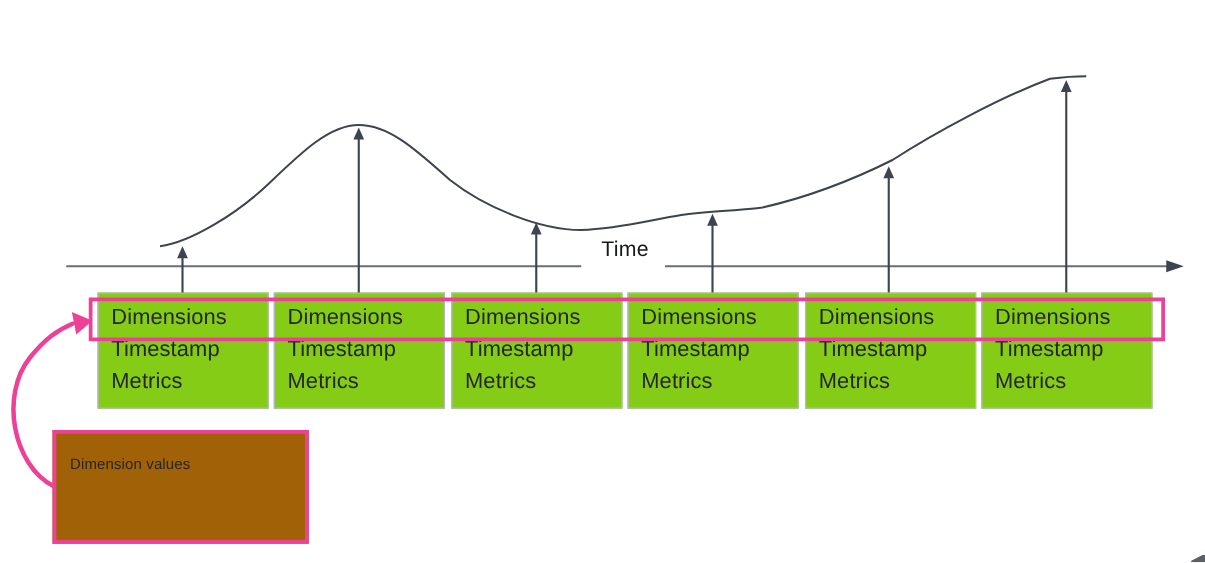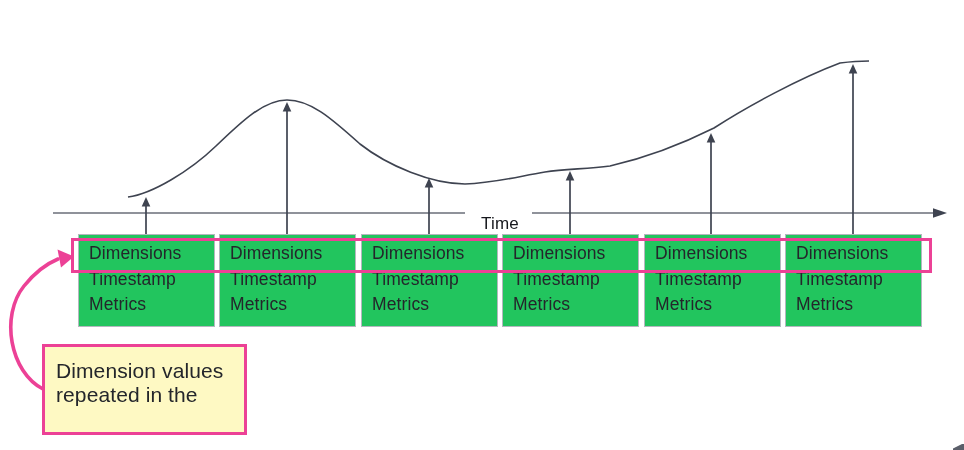--- a/index.html
+++ b/index.html
@@ -22,39 +22,39 @@
   .curve{fill:none;stroke:var(--curve);stroke-width:1.6;}
   .axis-line{stroke:var(--axis);stroke-width:1.6;}
   .axis-head{fill:var(--curve);}
   .pt-line{stroke:var(--curve);stroke-width:1.7;}
   .pt-head{fill:var(--curve);}
   .callout-path{fill:none;stroke:var(--accent);stroke-width:3.6;stroke-linecap:round;}
   .callout-head{fill:var(--accent);}
   .corner{fill:var(--curve);opacity:.85;}
 
   .time-label{
-    position:absolute;left:468px;top:214px;width:64px;
+    position:absolute;left:468px;top:190px;width:64px;
     text-align:center;font-size:17px;color:#16181d;letter-spacing:.2px;
   }
   .record-box{
     position:absolute;top:234px;width:137px;height:93px;
-    background:#22c55e;border:1.5px solid var(--box-border);
+    background:#84cc16;border:1.5px solid var(--box-border);
     box-sizing:border-box;padding:6px 0 0 10px;
     color:var(--text);font-size:17.5px;line-height:25.5px;letter-spacing:.1px;
   }
   .b1{left:78px}.b2{left:219px}.b3{left:361px}.b4{left:502px}.b5{left:644px}.b6{left:785px}
   .highlight{
     position:absolute;left:71px;top:238px;width:861px;height:35px;
     border:3.4px solid var(--accent);box-sizing:border-box;background:transparent;
   }
   .callout{
     position:absolute;left:42px;top:344px;width:205px;height:91px;
-    border:3px solid var(--accent);box-sizing:border-box;background:#fef9c3;
+    border:3px solid var(--accent);box-sizing:border-box;background:#a16207;
     padding:12px 8px 0 11px;color:var(--text);
-    font-size:21px;line-height:24px;letter-spacing:.1px;
+    font-size:12px;line-height:24px;letter-spacing:.1px;
   }
   .callout .cl{display:block;}
 </style>
 </head>
 <body>
 
 <div class="stage">
 
   <div class="time-label">Time</div>
 
@@ -86,21 +86,20 @@
   <div class="record-box b6">
     <div>Dimensions</div>
     <div>Timestamp</div>
     <div>Metrics</div>
   </div>
 
   <div class="highlight"></div>
 
   <div class="callout">
     <span class="cl">Dimension values</span>
-    <span class="cl">repeated in the</span>
   </div>
 
   <svg class="layer" viewBox="0 0 964 450">
 
     <path class="curve" d="M 128 197
          C 152 194 190 171 216 146
          C 242 121 264 100 287 100
          C 310 100 330 117 360 144
          C 388 166 432 184 465 184
          C 495 183 520 176 545 172

